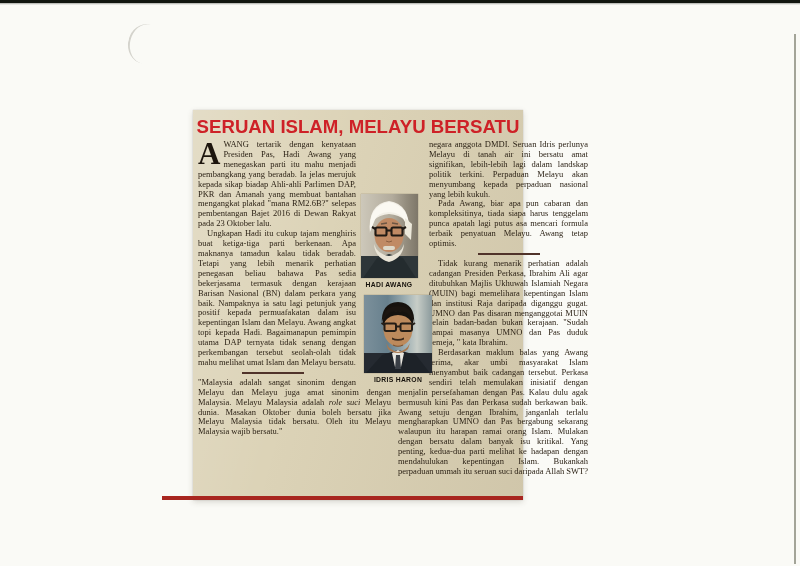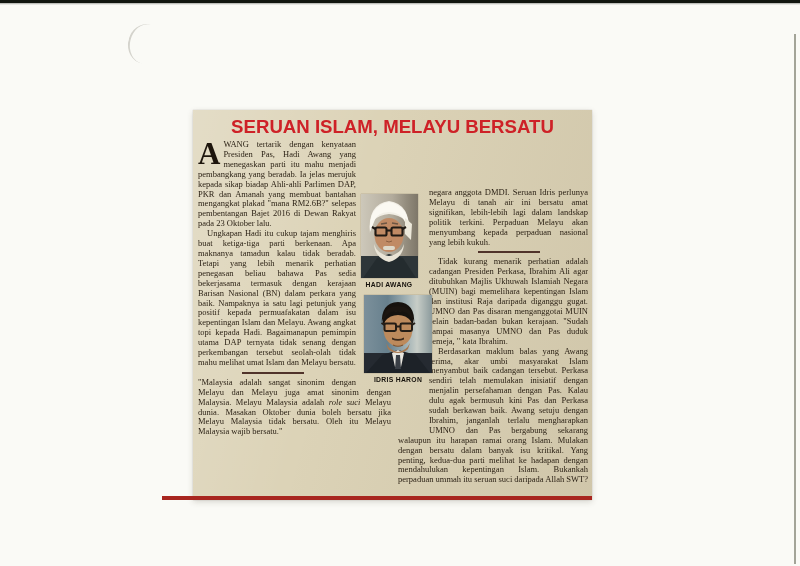--- a/index.html
+++ b/index.html
@@ -15,21 +15,21 @@
   .pencil-arc{
     position:absolute;left:128px;top:24px;width:34px;height:40px;
     border-left:2px solid rgba(150,148,136,.38);
     border-radius:50%;transform:rotate(12deg);
   }
   .scan-line-right{
     position:absolute;right:4px;top:34px;width:2px;height:530px;
     background:rgba(76,78,58,.5);
   }
   .clipping{
-    position:absolute;left:193px;top:110px;width:399px;height:390px;
+    position:absolute;left:193px;top:110px;width:330px;height:390px;
     background-color:#dcd3b7;
     background-image:linear-gradient(105deg, rgba(255,255,255,.22) 0%, rgba(255,255,255,0) 38%, rgba(88,70,40,.05) 72%, rgba(88,70,40,.09) 100%);
     box-shadow:0 2px 6px rgba(60,55,40,.18), 0 0 1px rgba(60,55,40,.3);
   }
   .headline{
     position:absolute;top:6px;left:0;right:0;
     text-align:center;
     font-family:"Liberation Sans", sans-serif;
     font-weight:700;font-size:19px;line-height:22px;
     letter-spacing:0px;transform:scaleX(.98);
@@ -87,23 +87,24 @@
     <div class="headline" style="color: rgb(206, 33, 39);">SERUAN ISLAM, MELAYU BERSATU</div>
 
     <div class="col col-1" style="color: rgb(40, 30, 18);">
       <div class="runaround-r"></div>
       <p><span class="dropcap">A</span><span>WANG tertarik dengan kenyataan Presiden Pas, Hadi Awang yang menegaskan parti itu mahu menjadi pembangkang yang beradab. Ia jelas merujuk kepada sikap biadap Ahli-ahli Parlimen DAP, PKR dan Amanah yang membuat bantahan mengangkat plakad "mana RM2.6B?" selepas pembentangan Bajet 2016 di Dewan Rakyat pada 23 Oktober lalu.</span></p>
       <p class="indent">Ungkapan Hadi itu cukup tajam menghiris buat ketiga-tiga parti berkenaan. Apa maknanya tamadun kalau tidak beradab. Tetapi yang lebih menarik perhatian penegasan beliau bahawa Pas sedia bekerjasama termasuk dengan kerajaan Barisan Nasional (BN) dalam perkara yang baik. Nampaknya ia satu lagi petunjuk yang positif kepada permuafakatan dalam isu kepentingan Islam dan Melayu. Awang angkat topi kepada Hadi. Bagaimanapun pemimpin utama DAP ternyata tidak senang dengan perkembangan tersebut seolah-olah tidak mahu melihat umat Islam dan Melayu bersatu.</p>
       <hr class="rule rule-1" style="border-top-color: rgb(80, 51, 42);">
       <p><span>"Malaysia adalah sangat sinonim dengan Melayu dan Melayu juga amat sinonim dengan Malaysia. Melayu Malaysia adalah </span><i>role suci</i><span> Melayu dunia. Masakan Oktober dunia boleh bersatu jika Melayu Malaysia tidak bersatu. Oleh itu Melayu Malaysia wajib bersatu."</span></p>
     </div>
 
-    <div class="col col-2" style="color: rgb(40, 30, 18); margin-top: 48px;">
+    <div class="col col-2" style="color: rgb(40, 30, 18);">
       <div class="runaround-l"></div>
       <p>negara anggota DMDI. Seruan Idris perlunya Melayu di tanah air ini bersatu amat signifikan, lebih-lebih lagi dalam landskap politik terkini. Perpaduan Melayu akan menyumbang kepada perpaduan nasional yang lebih kukuh.</p>
+      <p class="indent">Pada Awang, biar apa pun cabaran dan kompleksitinya, tiada siapa harus tenggelam punca apatah lagi putus asa mencari formula terbaik penyatuan Melayu. Awang tetap optimis.</p>
       <hr class="rule" style="border-top-color: rgb(80, 51, 42);">
       <p class="indent">Tidak kurang menarik perhatian adalah cadangan Presiden Perkasa, Ibrahim Ali agar ditubuhkan Majlis Ukhuwah Islamiah Negara (MUIN) bagi memelihara kepentingan Islam dan institusi Raja daripada diganggu gugat. UMNO dan Pas disaran menganggotai MUIN selain badan-badan bukan kerajaan. "Sudah sampai masanya UMNO dan Pas duduk semeja, " kata Ibrahim.</p>
       <p class="indent">Berdasarkan maklum balas yang Awang terima, akar umbi masyarakat Islam menyambut baik cadangan tersebut. Perkasa sendiri telah memulakan inisiatif dengan menjalin persefahaman dengan Pas. Kalau dulu agak bermusuh kini Pas dan Perkasa sudah berkawan baik. Awang setuju dengan Ibrahim, janganlah terlalu mengharapkan UMNO dan Pas bergabung sekarang walaupun itu harapan ramai orang Islam. Mulakan dengan bersatu dalam banyak isu kritikal. Yang penting, kedua-dua parti melihat ke hadapan dengan mendahulukan kepentingan Islam. Bukankah perpaduan ummah itu seruan suci daripada Allah SWT?</p>
     </div>
 
     <div class="photo photo-1">
       <svg width="57" height="84" viewBox="0 0 57 84" xmlns="http://www.w3.org/2000/svg">
         <defs>
           <linearGradient id="bg1" x1="0" y1="0" x2="1" y2="0">
             <stop offset="0" stop-color="#cdc8ba"></stop>

